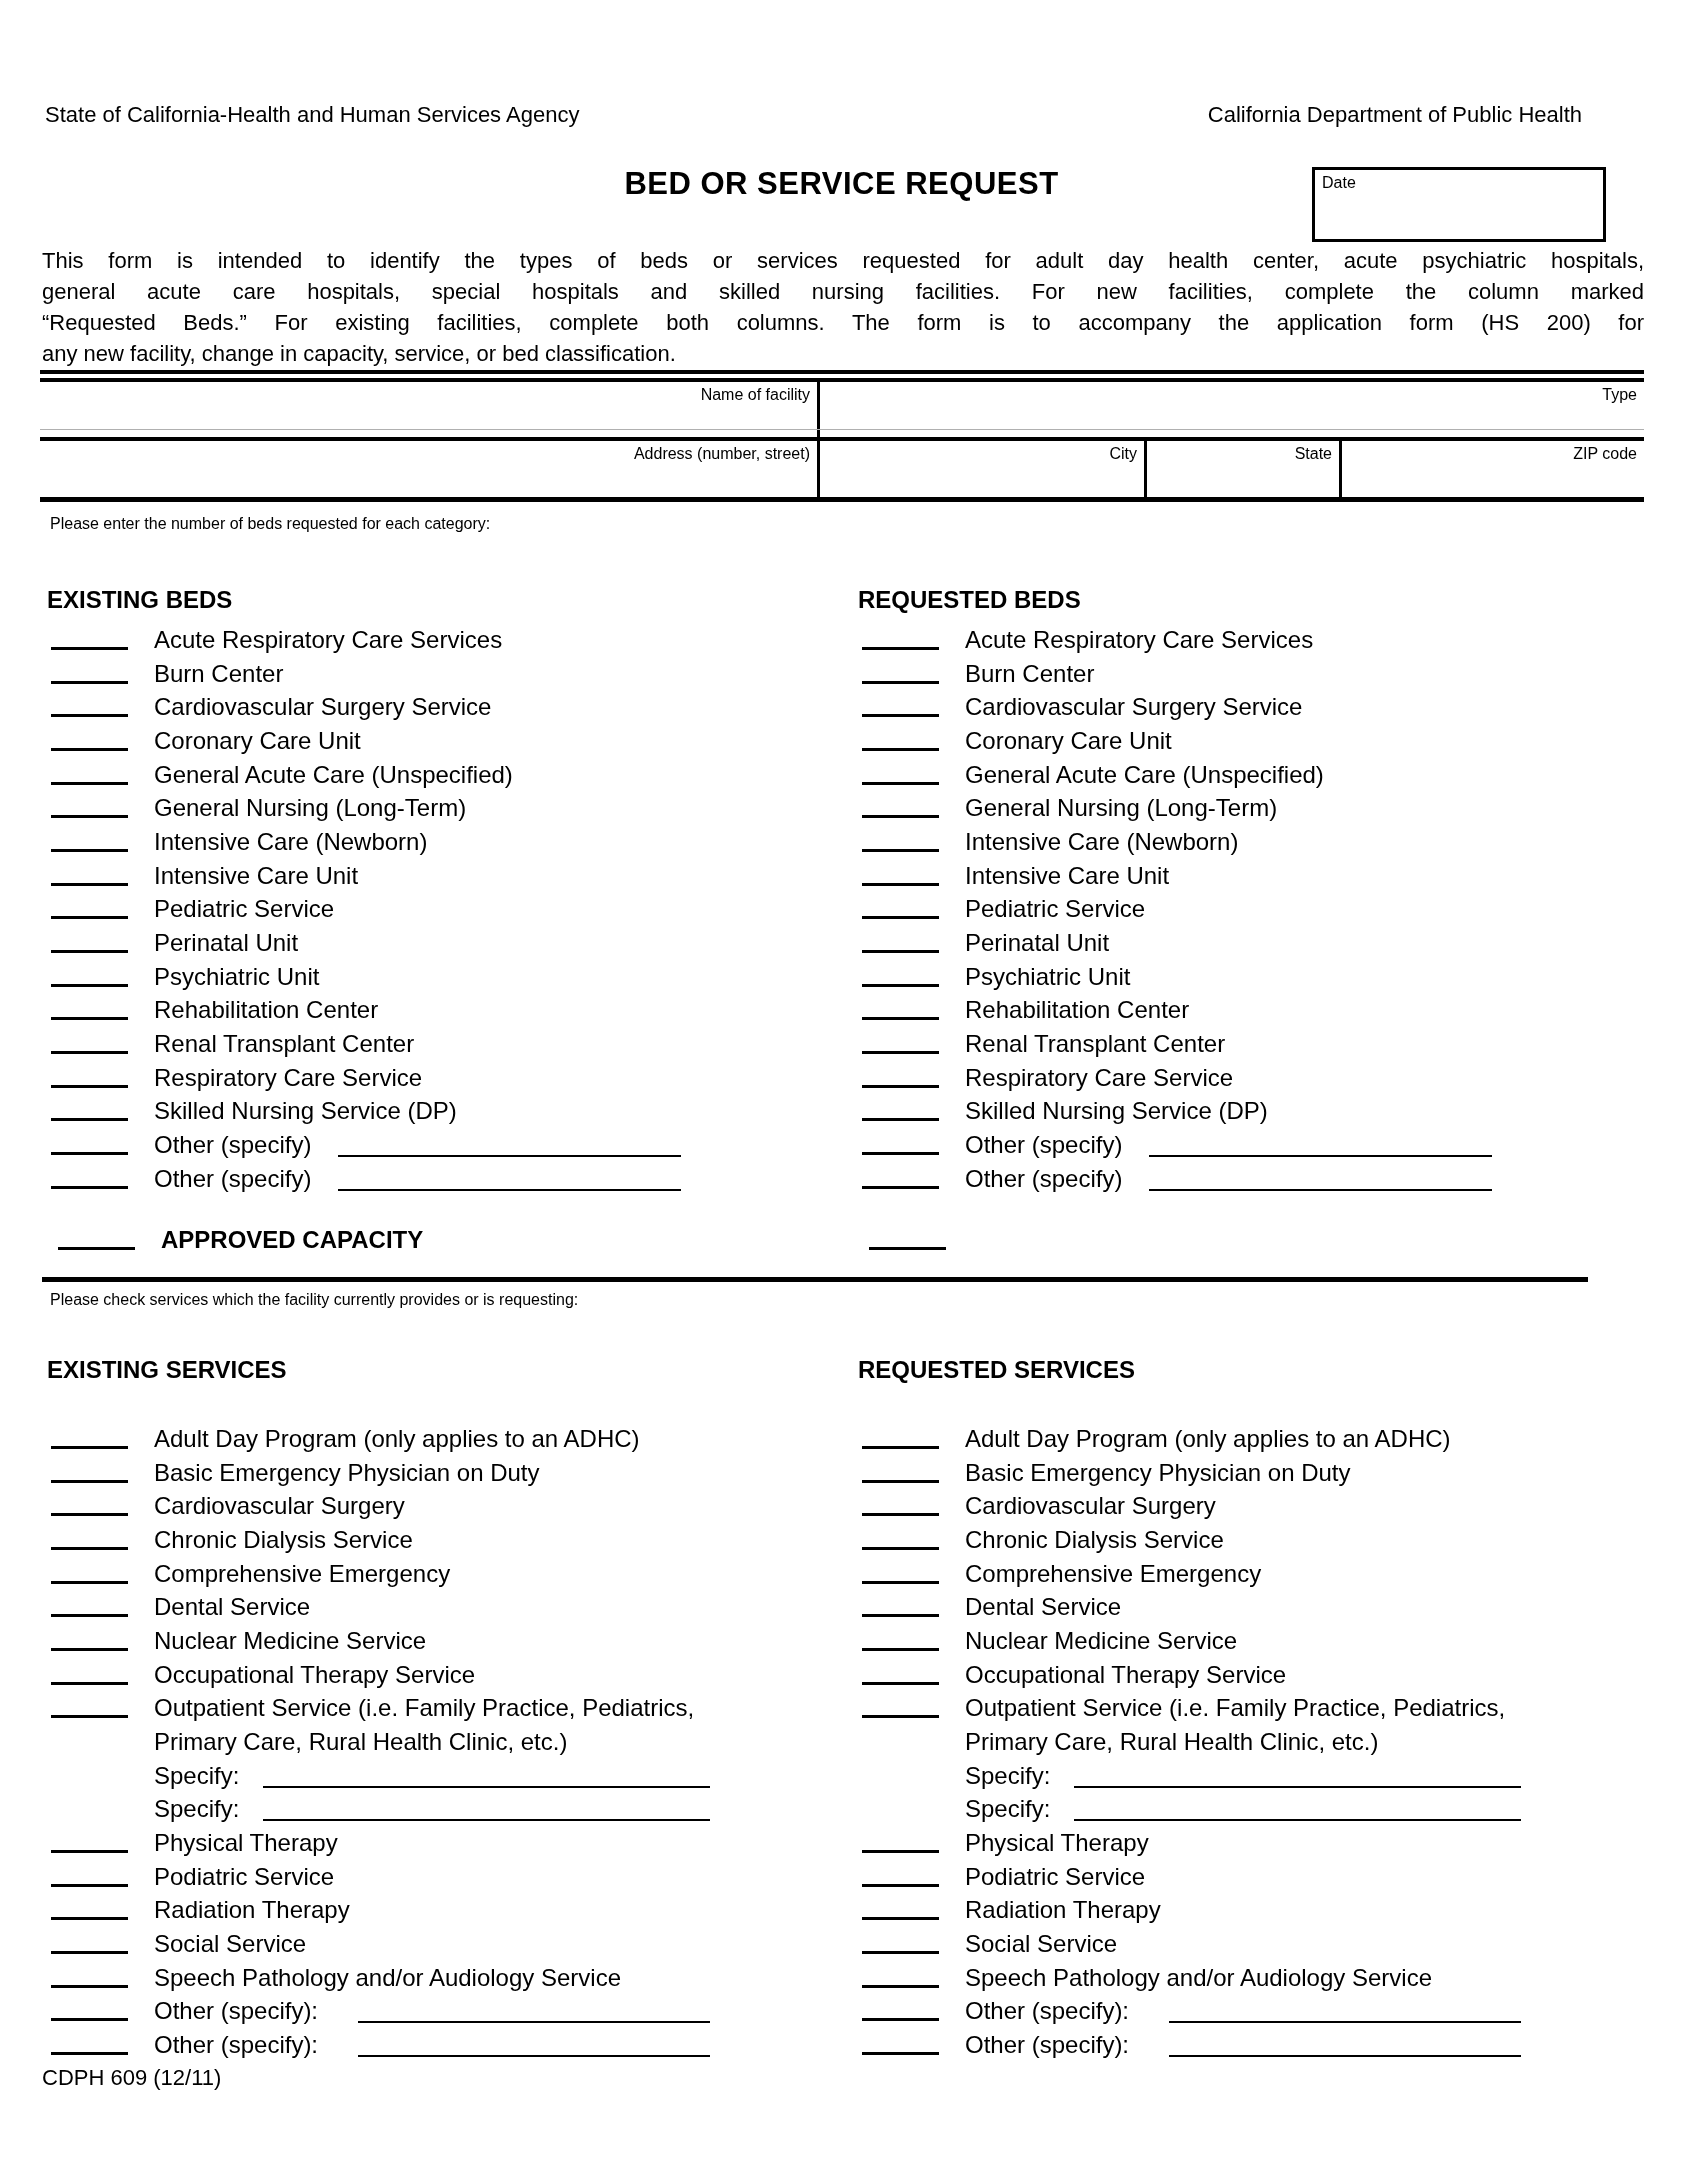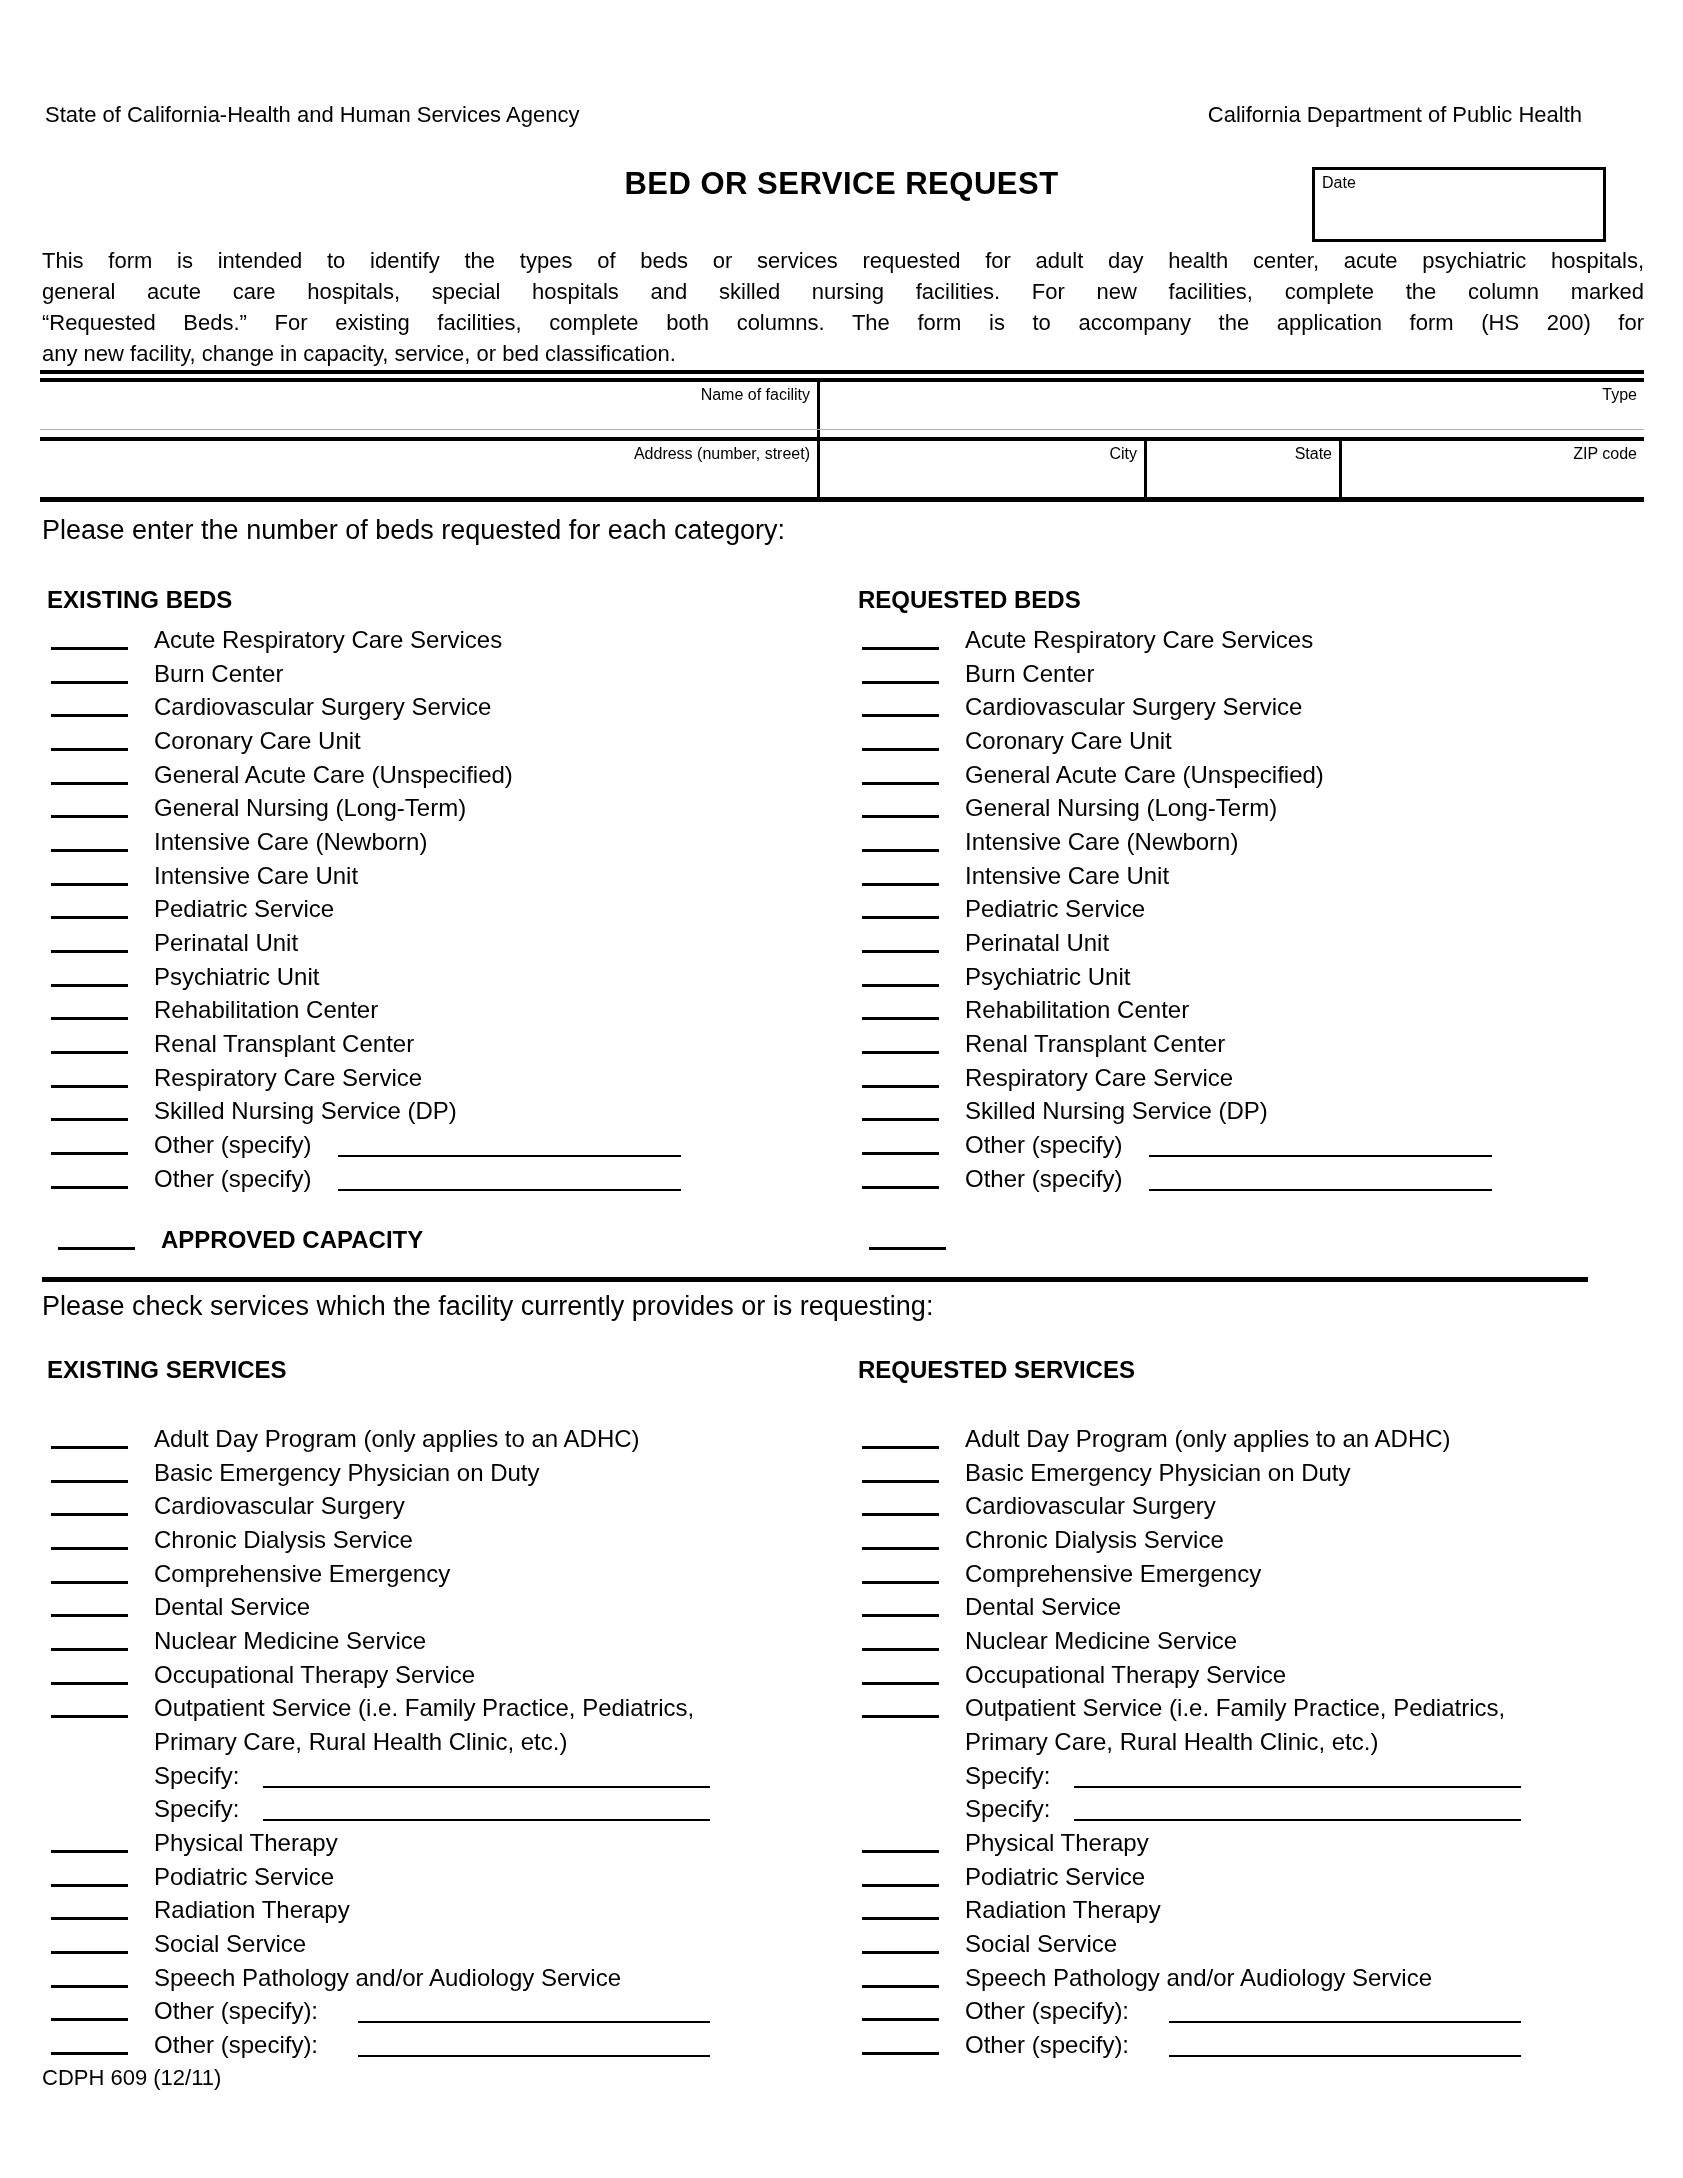--- a/index.html
+++ b/index.html
@@ -32,21 +32,21 @@
   .cell{position:relative;box-sizing:border-box;padding:4px 7px;font-size:16px;}
   .cell .clabel{display:block;text-align:right;}
   .vline{border-right:3px solid #000;}
   .c-name{width:780px;}
   .c-type{flex:1;}
   .c-addr{width:780px;}
   .c-city{width:327px;}
   .c-state{width:195px;}
   .c-zip{flex:1;}
   .faintline{position:absolute;left:0;right:0;bottom:7px;border-bottom:1px solid #b0b0b0;}
-  .instr{font-size:27px;white-space:nowrap;}
+  .instr{font-size:16px;white-space:nowrap;margin-left:8px;}
   
   .col{position:absolute;width:802px;}
   .colheader{position:absolute;left:2px;top:0;font-size:24px;font-weight:bold;white-space:nowrap;}
   .list{position:absolute;left:0;right:0;}
   .row{position:absolute;left:0;width:802px;height:34px;}
   .blank{position:absolute;left:6px;top:23px;width:77px;height:0;border-bottom:3px solid #000;}
   .lbl{position:absolute;left:109px;top:2px;font-size:24px;white-space:nowrap;}
   .tail{position:absolute;top:26px;height:0;border-bottom:2px solid #000;}
   .t-beds{left:293px;width:343px;}
   .t-wide{left:218px;width:447px;}

